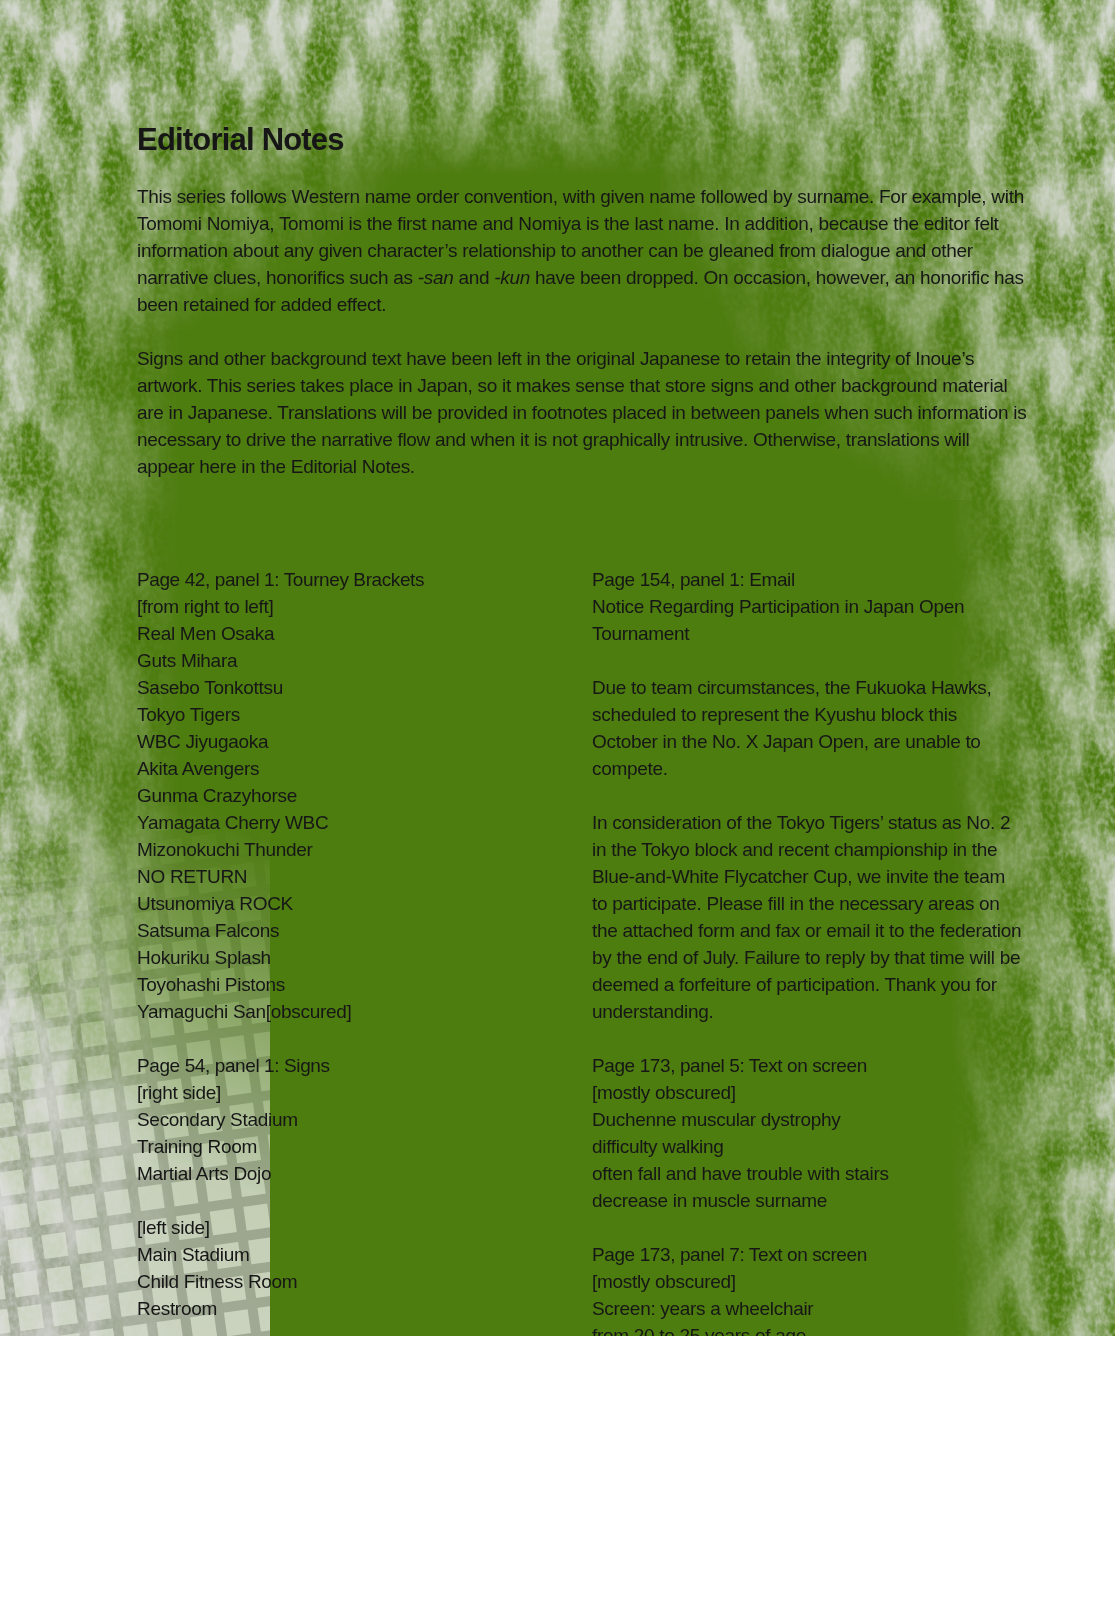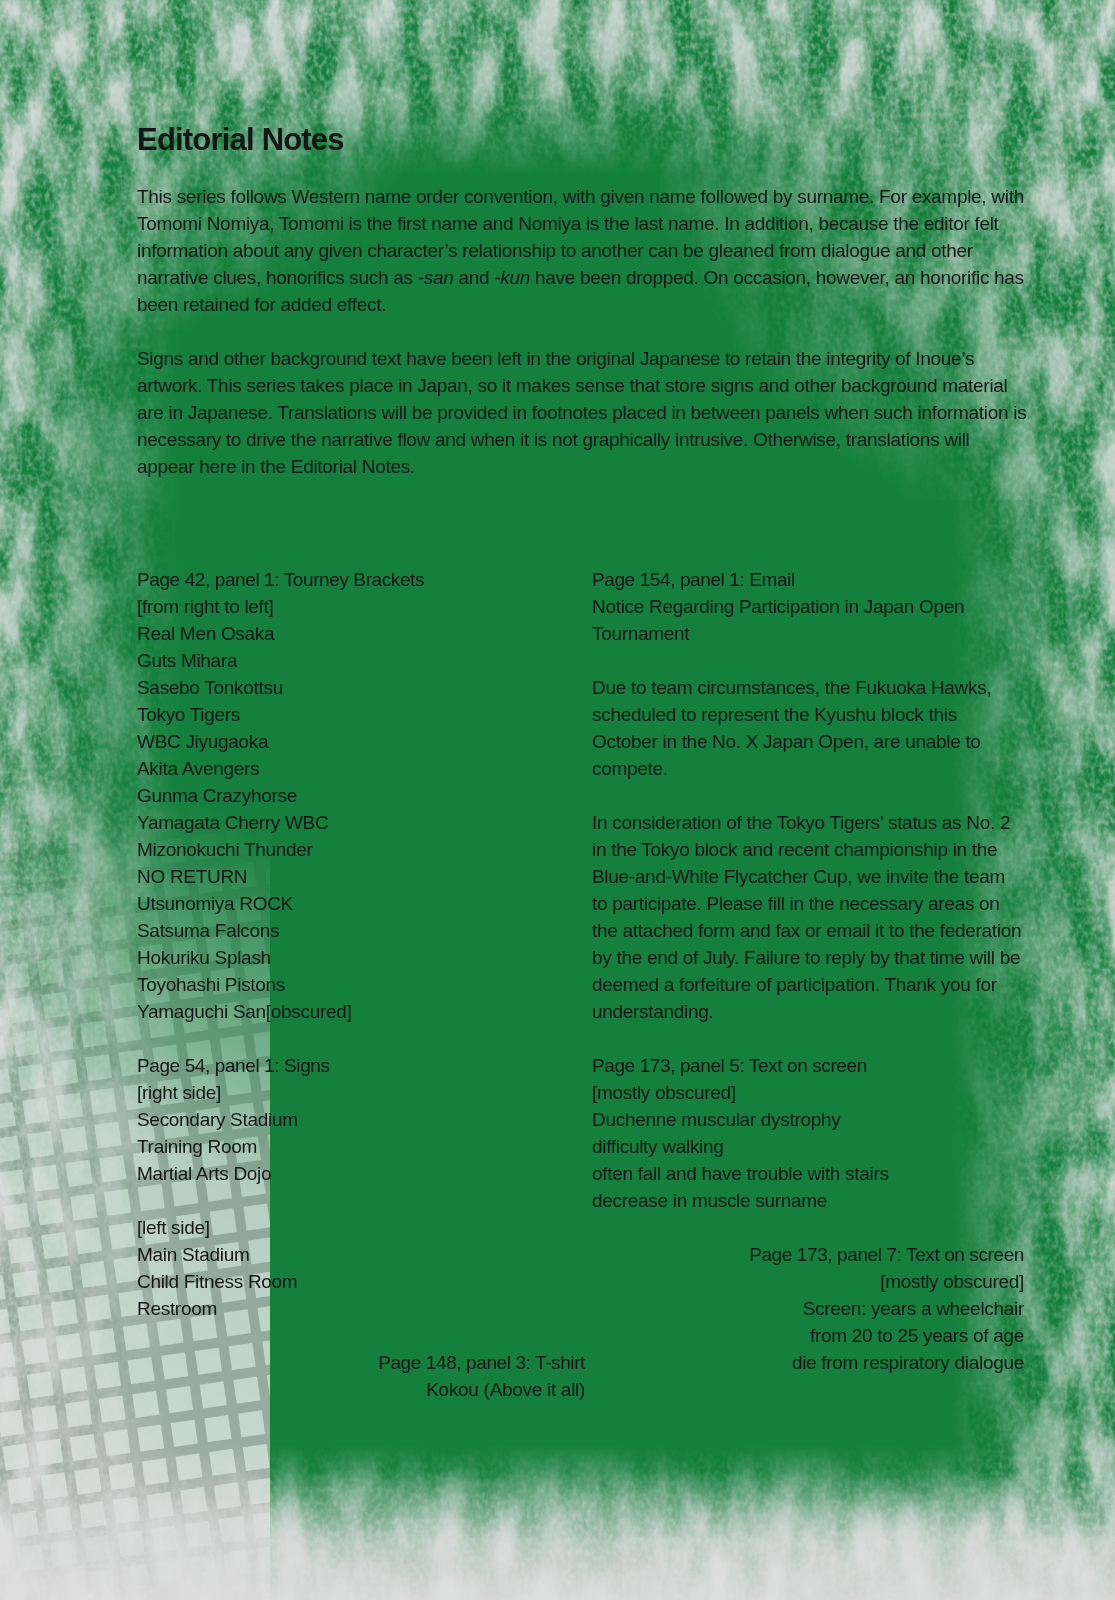--- a/index.html
+++ b/index.html
@@ -1,19 +1,19 @@
 <!DOCTYPE html>
 <html><head>
 <meta charset="utf-8">
 <style>
   html,body{margin:0;padding:0;background:#fff;}
   .page{
     position:relative;
-    width:1115px;height:1600px;
-    background:#15803d;
+    width:1115px;height:1336px;
+    background:#4d7c0f;
     overflow:hidden;
     font-family:"Liberation Sans",sans-serif;
     color:#161616;
   }
   .texture{position:absolute;left:0;top:0;width:1115px;height:1600px;pointer-events:none;}
   .title{
     position:absolute;left:137px;top:122px;margin:0;
     font-size:31px;font-weight:700;letter-spacing:-0.8px;
   }
   .intro{
@@ -22,21 +22,21 @@
   }
   .intro .para{margin:0 0 27px 0;}
   .intro em{}
   .col{
     position:absolute;top:566px;
     font-size:19px;line-height:27px;letter-spacing:-0.3px;
   }
   .col-left{left:137px;width:448px;}
   .col-right{left:592px;width:432px;}
   .block{margin:0 0 27px 0;}
-  .block:last-child{margin-bottom:8px;text-align:right;}
+  .block:last-child{margin-bottom:8px;}
   .heading{font-weight:400;letter-spacing:-0.4px;}
   .line{white-space:nowrap;}
   .para{margin:0;}
 </style>
 </head>
 <body>
 
 <div class="page">
 
   <svg class="texture" width="1115" height="1600" viewBox="0 0 1115 1600" aria-hidden="true">

